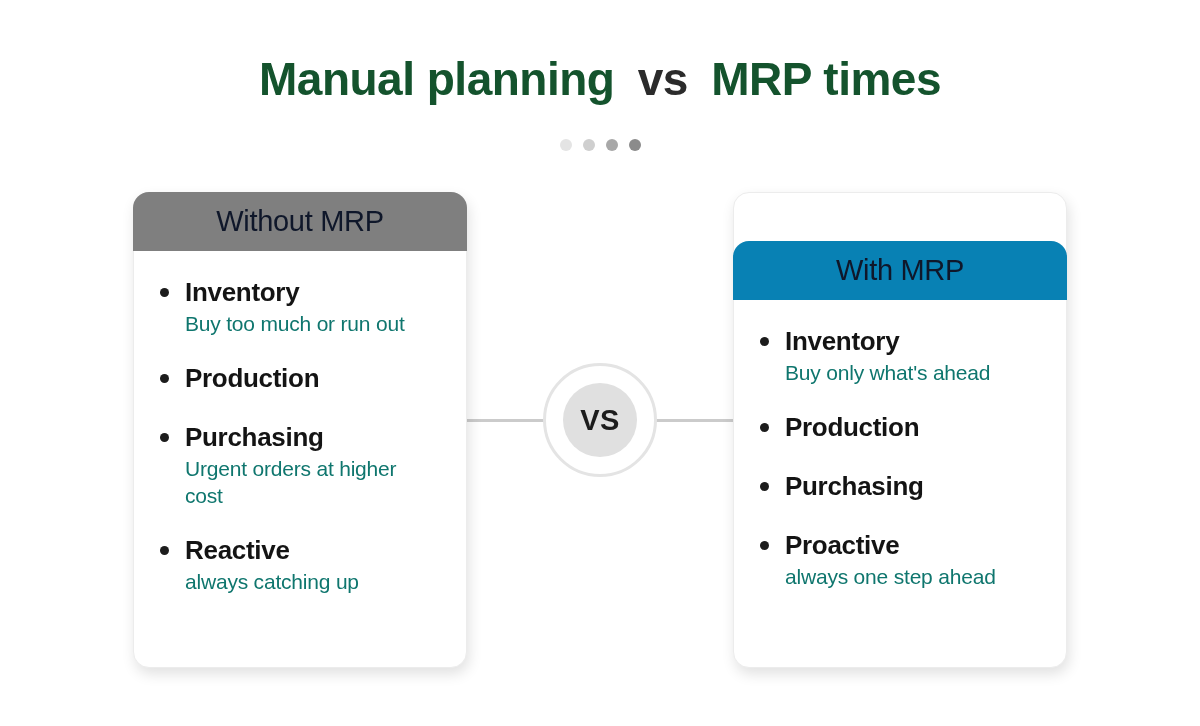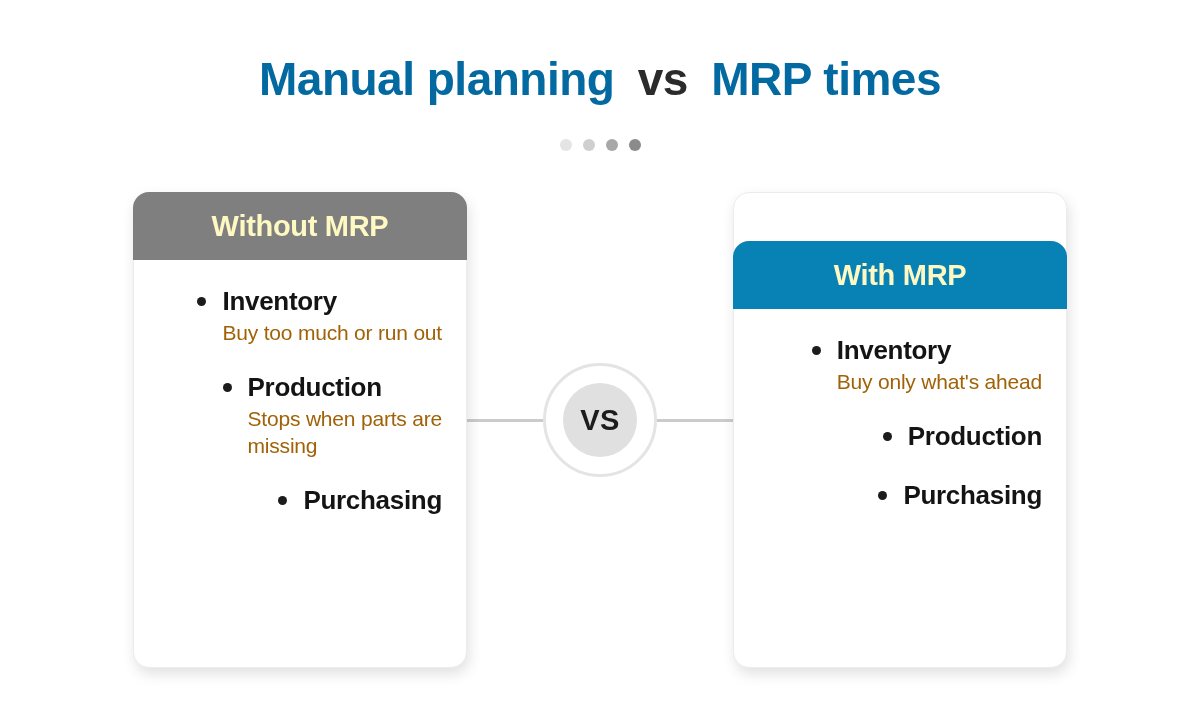--- a/index.html
+++ b/index.html
@@ -21,21 +21,21 @@
     top: 52px;
     left: 0;
     width: 100%;
     margin: 0;
     text-align: center;
     font-size: 46px;
     font-weight: bold;
     letter-spacing: -0.5px;
     white-space: nowrap;
   }
-  .t-blue { color: #0369a1; }
+  .t-blue { color: #14532d; }
   .t-sep  { color: #2b2b2b; margin: 0 11px; }
 
   
   .dots {
     position: absolute;
     top: 139px;
     left: 0;
     width: 100%;
     display: flex;
     justify-content: center;
@@ -96,64 +96,63 @@
     background: #ffffff;
     border: 1px solid #ececec;
     border-radius: 16px;
     box-shadow: 2px 6px 14px rgba(0,0,0,0.12);
     z-index: 2;
   }
   .card-left  { left: 133px; }
   .card-right { left: 733px; }
 
   .card-header {
-    height: 68px;
+    height: 59px;
     margin: -1px -1px 0 -1px;
     border-radius: 16px 16px 0 0;
     display: flex;
     align-items: center;
     justify-content: center;
-    color: #fef9c3;
+    color: #0f172a;
     font-size: 29px;
-    font-weight: bold;
+    font-weight: normal;
     letter-spacing: -0.3px;
   }
   .header-gray { background: #7f7f7f; }
   .header-blue { background: #0881b4; margin-top: 48px; }
 
   .card-list {
     list-style: none;
     margin: 0;
     padding: 26px 24px 20px 26px;
   }
   .item {
     display: flex;
     align-items: flex-start;
     margin-bottom: 25px;
-    justify-content: flex-end;
   }
   .item:last-child { margin-bottom: 0; }
   .bullet {
     flex: 0 0 auto;
     width: 9px;
     height: 9px;
     border-radius: 50%;
     background: #1c1c1c;
     margin: 11px 16px 0 0;
   }
   .item-title {
     font-size: 26px;
     font-weight: bold;
     color: #141414;
     letter-spacing: -0.3px;
     margin-bottom: 3px;
   }
   .item-desc {
     font-size: 21px;
-    color: #a16207;
+    color: #0f766e;
     line-height: 1.28;
     white-space: pre-line;
     letter-spacing: -0.2px;
   }
 </style>
 </head>
 <body>
 
 <div class="canvas">
 
@@ -183,28 +182,35 @@
         <span class="bullet"></span>
         <div class="item-text">
           <div class="item-title">Inventory</div>
           <div class="item-desc">Buy too much or run out</div>
         </div>
       </li>
       <li class="item">
         <span class="bullet"></span>
         <div class="item-text">
           <div class="item-title">Production</div>
-          <div class="item-desc">Stops when parts are
-missing</div>
         </div>
       </li>
       <li class="item">
         <span class="bullet"></span>
         <div class="item-text">
           <div class="item-title">Purchasing</div>
+          <div class="item-desc">Urgent orders at higher
+cost</div>
+        </div>
+      </li>
+      <li class="item">
+        <span class="bullet"></span>
+        <div class="item-text">
+          <div class="item-title">Reactive</div>
+          <div class="item-desc">always catching up</div>
         </div>
       </li>
     </ul>
   </section>
 
   <section class="card card-right">
     <header class="card-header header-blue">With MRP</header>
     <ul class="card-list">
       <li class="item">
         <span class="bullet"></span>
@@ -218,16 +224,23 @@
         <div class="item-text">
           <div class="item-title">Production</div>
         </div>
       </li>
       <li class="item">
         <span class="bullet"></span>
         <div class="item-text">
           <div class="item-title">Purchasing</div>
         </div>
       </li>
+      <li class="item">
+        <span class="bullet"></span>
+        <div class="item-text">
+          <div class="item-title">Proactive</div>
+          <div class="item-desc">always one step ahead</div>
+        </div>
+      </li>
     </ul>
   </section>
 
 </div>
 
 </body></html>

